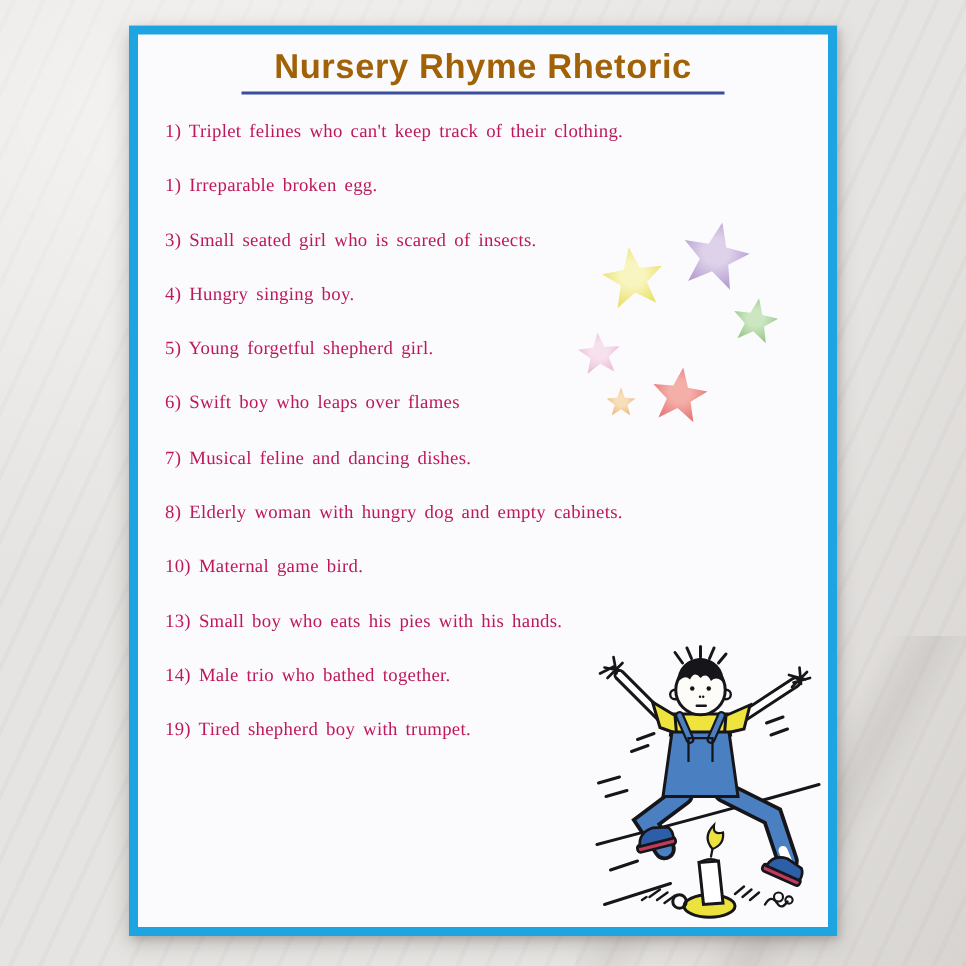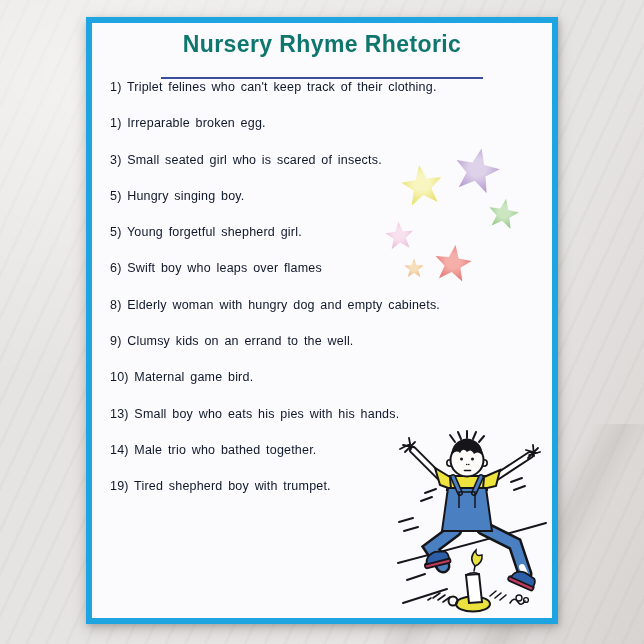--- a/index.html
+++ b/index.html
@@ -23,34 +23,35 @@
     position:absolute; left:86px; top:17px; width:472px; height:607px;
     background:#fbfbfd;
     border:6px solid #1ea4e0;
     box-shadow:0 4px 12px rgba(90,85,78,.35), 2px 2px 4px rgba(90,85,78,.18);
   }
   .page-inner { position:relative; width:100%; height:100%; }
   .title-wrap { position:absolute; top:8px; left:0; width:100%; text-align:center; }
   .title {
     display:inline-block;
     font-size:23px; font-weight:bold; letter-spacing:.4px;
-    color:#0f766e;
+    color:#a16207;
     border-bottom:2px solid #3b4da0;
-    padding:0 22px 19px 22px;
+    padding:0 22px 3px 22px;
   }
   .riddles {
     position:absolute; left:18px; top:57px; right:8px;
     list-style:none;
   }
   .riddles li {
     height:36.3px;
     font-size:12.5px; line-height:1.15;
     letter-spacing:.2px; word-spacing:2px;
-    color:#0f172a;
+    color:#be185d;
     white-space:nowrap;
+    font-family:Liberation Serif, serif;
   }
   .star {
     position:absolute;
     clip-path:polygon(50% 2%, 63% 36%, 98% 38%, 71% 60%, 81% 95%, 50% 74%, 19% 95%, 29% 60%, 2% 38%, 37% 36%);
     filter:blur(.7px);
     opacity:.92;
   }
   .illustration { position:absolute; left:303px; top:407px; }
 </style>
 </head>
@@ -62,25 +63,25 @@
   <div class="page-inner">
 
     <div class="title-wrap">
       <span class="title">Nursery Rhyme Rhetoric</span>
     </div>
 
     <ul class="riddles">
       <li>1) Triplet felines who can't keep track of their clothing.</li>
       <li>1) Irreparable broken egg.</li>
       <li>3) Small seated girl who is scared of insects.</li>
-      <li>5) Hungry singing boy.</li>
+      <li>4) Hungry singing boy.</li>
       <li>5) Young forgetful shepherd girl.</li>
       <li>6) Swift boy who leaps over flames</li>
+      <li>7) Musical feline and dancing dishes.</li>
       <li>8) Elderly woman with hungry dog and empty cabinets.</li>
-      <li>9) Clumsy kids on an errand to the well.</li>
       <li>10) Maternal game bird.</li>
       <li>13) Small boy who eats his pies with his hands.</li>
       <li>14) Male trio who bathed together.</li>
       <li>19) Tired shepherd boy with trumpet.</li>
     </ul>
 
     <div class="star" style="left: 362px; top: 124px; width: 46px; height: 46px; transform: rotate(12deg); background: radial-gradient(circle at 50% 45%, rgb(220, 207, 233) 25%, rgb(176, 149, 206) 72%);"></div>
     <div class="star" style="left: 309px; top: 141px; width: 42px; height: 42px; transform: rotate(-8deg); background: radial-gradient(circle at 50% 45%, rgb(248, 245, 187) 25%, rgb(231, 223, 94) 72%);"></div>
     <div class="star" style="left: 396px; top: 175px; width: 31px; height: 31px; transform: rotate(10deg); background: radial-gradient(circle at 50% 45%, rgb(200, 228, 188) 25%, rgb(141, 196, 126) 72%);"></div>
     <div class="star" style="left: 293px; top: 198px; width: 29px; height: 29px; transform: rotate(-5deg); background: radial-gradient(circle at 50% 45%, rgb(247, 223, 238) 25%, rgb(233, 185, 214) 72%);"></div>

